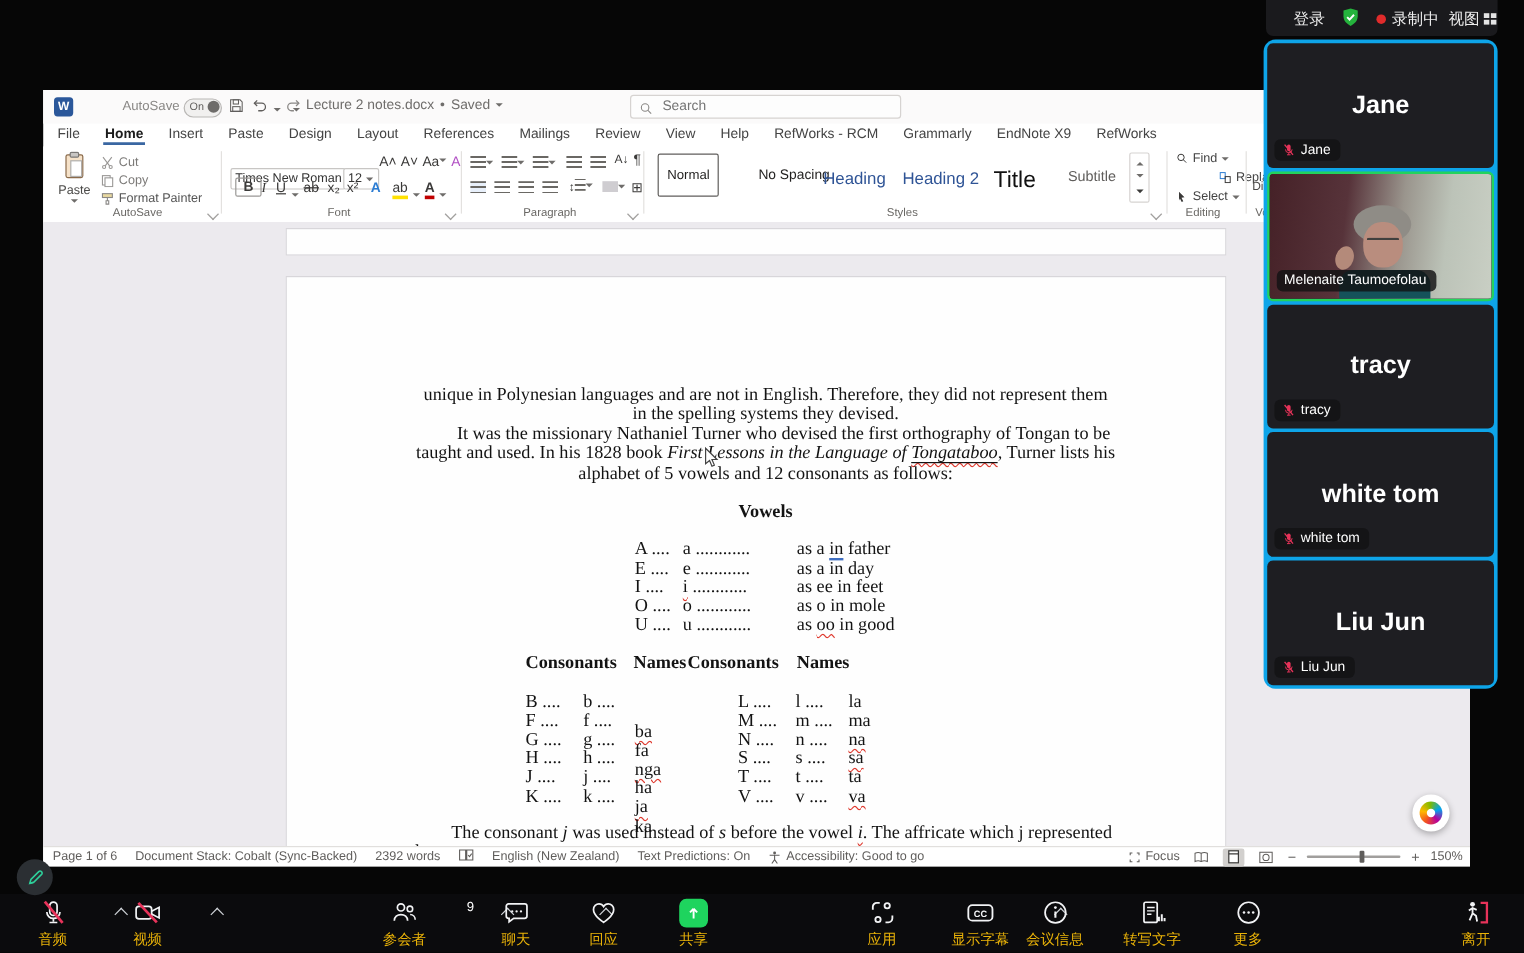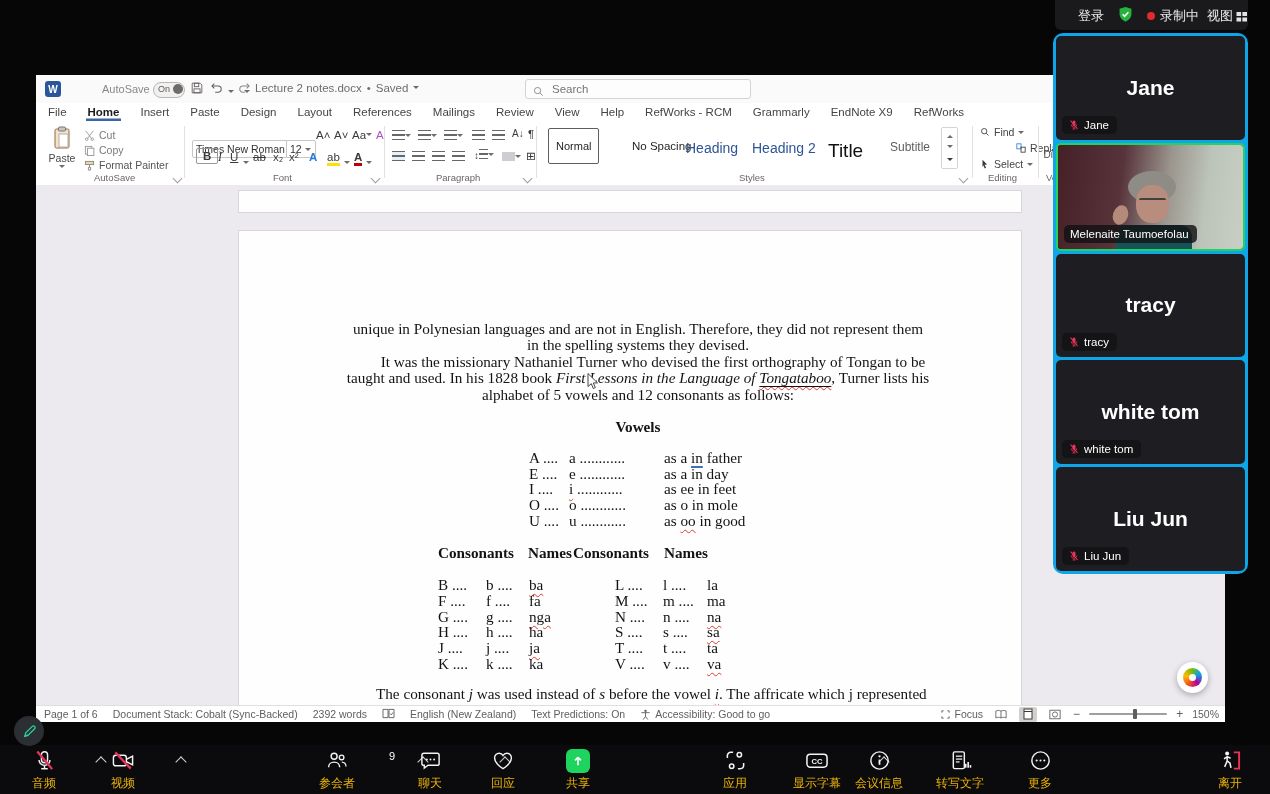--- a/index.html
+++ b/index.html
@@ -72,21 +72,21 @@
   .vtitle{left:107px;top:188px;width:584px;text-align:center;font-weight:bold;}
   .vrows{left:107px;top:219px;width:584px;}
   .vrow{position:relative;height:15.7px;}
   .vc{position:absolute;white-space:nowrap;}
   .vc1{left:183px;} .vc2{left:223px;} .vc3{left:318px;}
   .chead{left:107px;top:314px;width:584px;font-weight:bold;}
   .ch{position:absolute;white-space:nowrap;}
   .crows{left:107px;top:346px;width:584px;}
   .crow{position:relative;height:15.8px;}
   .cc{position:absolute;white-space:nowrap;}
-  .cl1{left:92px;} .cl2{left:140px;} .cl3{left:183px;}
+  .cl1{left:92px;} .cl2{left:140px;} .cl3{left:183px;margin-top:25px;}
   .cr1{left:269px;} .cr2{left:317px;} .cr3{left:361px;}
   .p3{left:107px;top:455px;width:584px;text-indent:30px;}
   .mcursor{position:absolute;left:550px;top:187px;}
 
   
   .wstatus{position:absolute;left:0;top:630px;width:100%;height:17px;background:#fff;border-top:1px solid #e1dfdd;box-sizing:border-box;
            font-size:10.5px;color:#605e5c;display:flex;align-items:center;}
   .st-left{display:flex;gap:15px;align-items:center;padding-left:8px;white-space:nowrap;}
   .st-right{margin-left:auto;display:flex;gap:9px;align-items:center;padding-right:6px;white-space:nowrap;}
   .viewbtn{display:flex;align-items:center;justify-content:center;width:18px;height:15px;border-radius:2px;}

